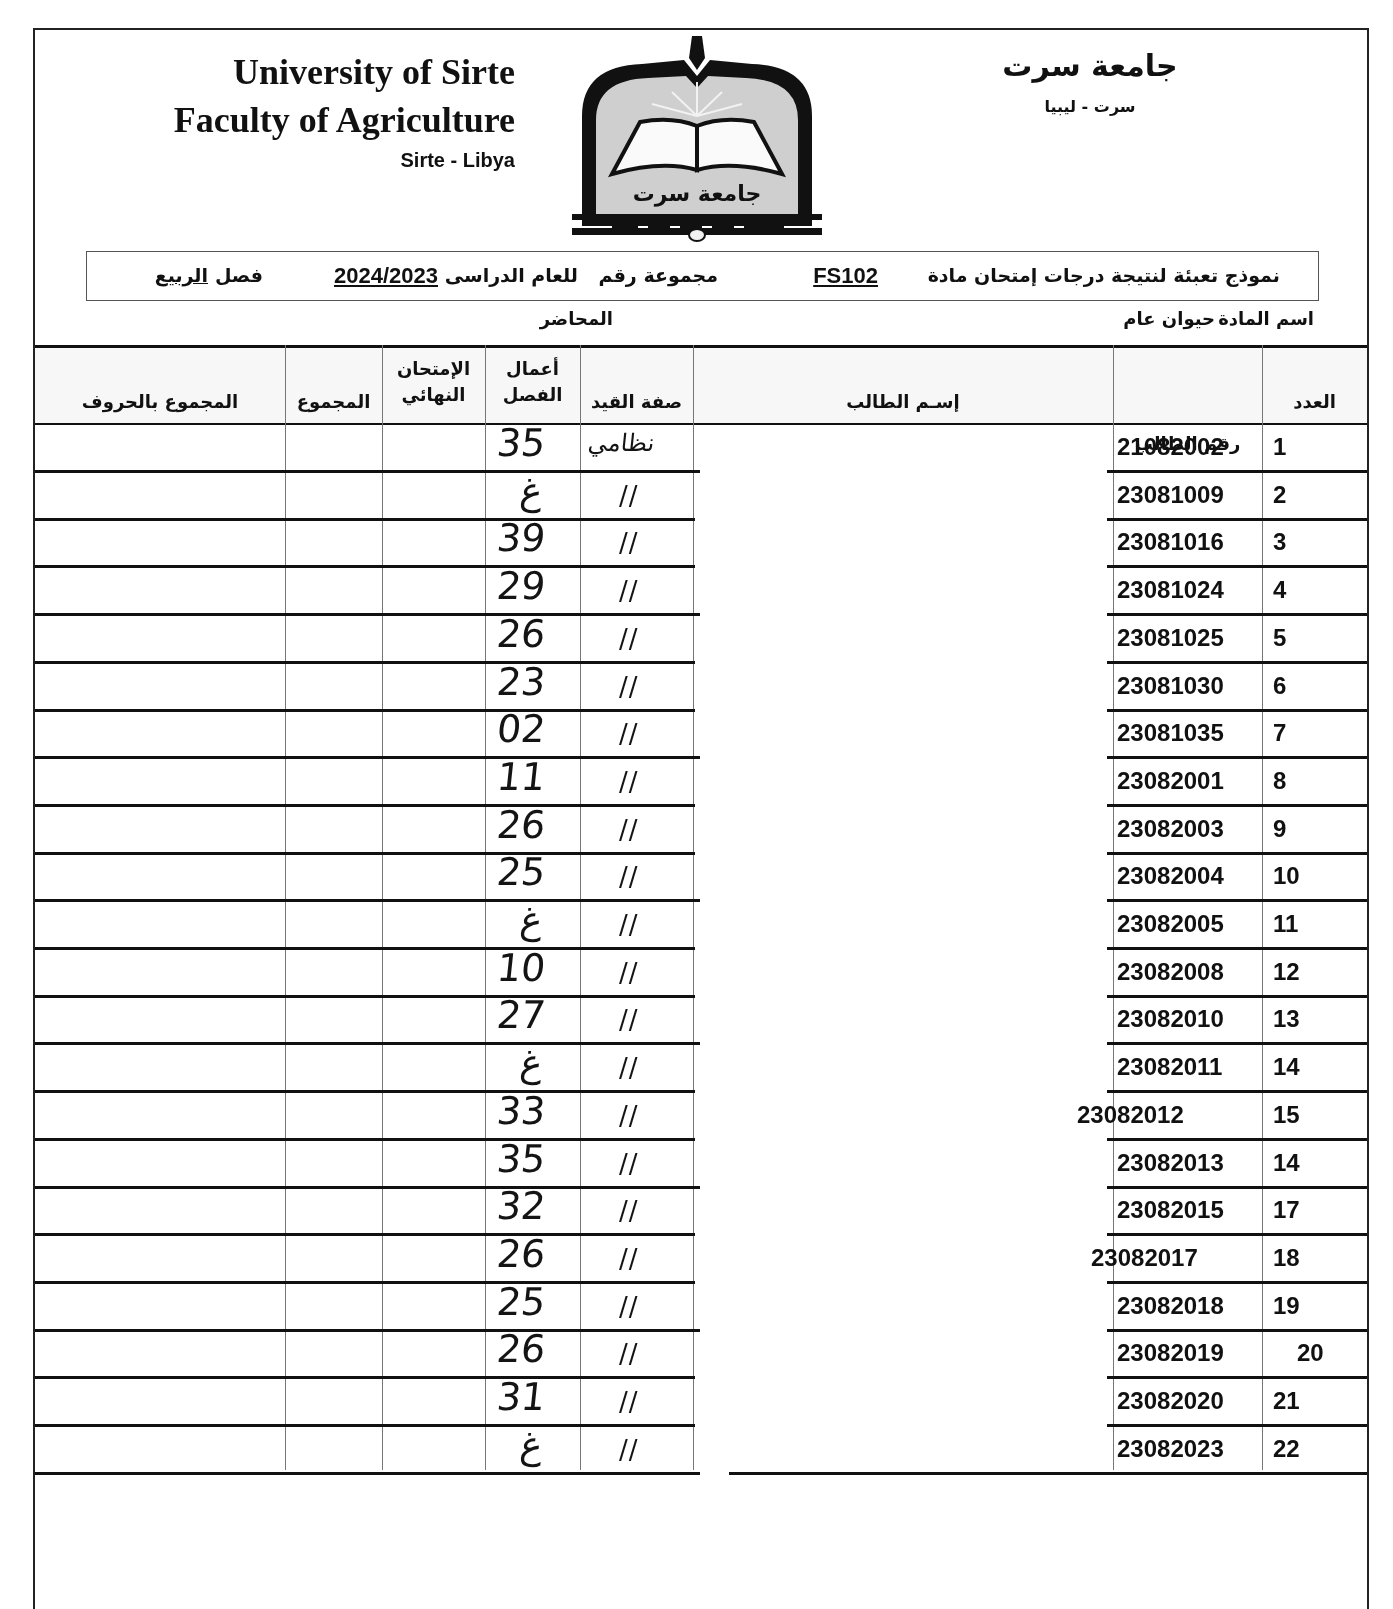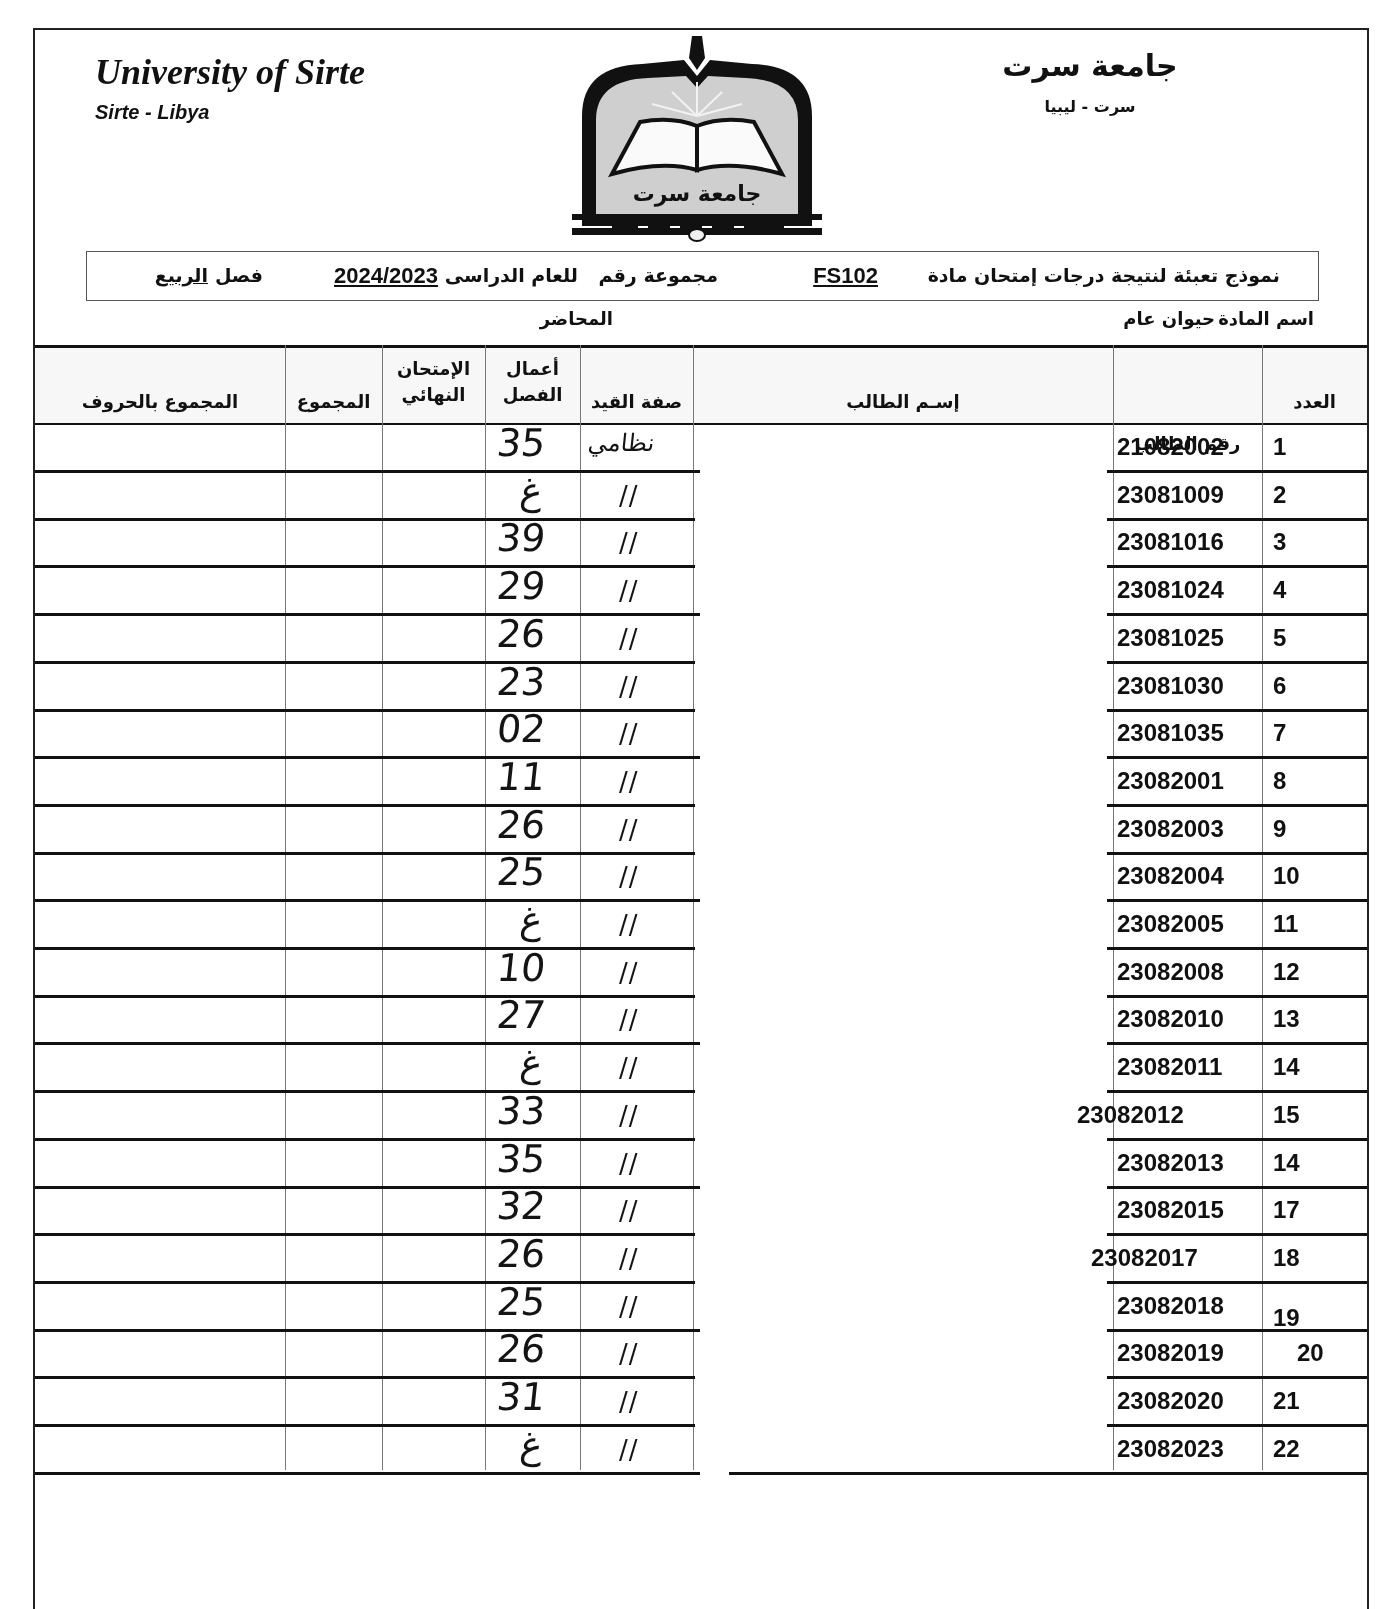--- a/index.html
+++ b/index.html
@@ -1,18 +1,18 @@
 <!DOCTYPE html>
 <html><head>
 <meta charset="utf-8">
 <style>
   html, body { margin: 0; padding: 0; background: #ffffff; }
   body { width: 1393px; height: 1609px; position: relative; overflow: hidden; font-family: "Liberation Sans", sans-serif; color: #111; }
   .page-frame { position: absolute; left: 33px; top: 28px; width: 1336px; height: 1600px; border: 2px solid #222; border-bottom: none; box-sizing: border-box; }
-  .en-head { position: absolute; left: 95px; top: 48px; width: 420px; text-align: left; font-style: italic; }
+  .en-head { position: absolute; left: 95px; top: 48px; width: 420px; text-align: right; }
   .en-uni { font-family: "Liberation Serif", serif; font-weight: bold; font-size: 36px; line-height: 48px; }
   .en-fac { font-family: "Liberation Serif", serif; font-weight: bold; font-size: 36px; line-height: 48px; }
   .en-loc { font-family: "Liberation Sans", sans-serif; font-weight: bold; font-size: 20px; line-height: 32px; }
   .ar-head { position: absolute; left: 990px; top: 42px; width: 200px; text-align: center; direction: rtl; font-family: "DejaVu Sans", sans-serif; font-weight: bold; }
   .ar-uni { font-size: 30px; line-height: 48px; }
   .ar-fac { font-size: 30px; line-height: 48px; }
   .ar-loc { font-size: 16px; line-height: 34px; }
   .logo { position: absolute; left: 572px; top: 36px; width: 250px; height: 206px; }
   .title-box { position: absolute; left: 86px; top: 251px; width: 1233px; height: 50px; border: 1.5px solid #555; box-sizing: border-box; }
   .title-line { position: absolute; top: 12px; font-family: "DejaVu Sans", sans-serif; font-weight: bold; font-size: 19px; white-space: nowrap; direction: rtl; }
@@ -29,20 +29,21 @@
   .hand { position: absolute; font-family: "DejaVu Sans", sans-serif; font-size: 38px; font-weight: normal; color: #141414; transform: skewX(-6deg); }
   .ditto { position: absolute; font-family: "DejaVu Sans", sans-serif; font-size: 26px; color: #141414; letter-spacing: 1px; }
 </style>
 </head>
 <body>
 
 <div class="page-frame"></div>
 
 <div class="en-head">
   <div class="en-uni">University of Sirte</div>
+  <div class="en-fac">Faculty of Agriculture</div>
   <div class="en-loc">Sirte - Libya</div>
 </div>
 
 <div class="logo">
   <svg width="250" height="206" viewBox="0 0 250 206">
 
     <path d="M120 0 L130 0 L133 22 L125 34 L117 22 Z" fill="#111"></path>
 
     <path d="M10 190 L10 80 Q10 30 70 28 L112 24 L125 40 L138 24 L180 28 Q240 30 240 80 L240 190 Z" fill="#111"></path>
 
@@ -328,21 +329,21 @@
         <span style="position:absolute;left:660px;top:6px;width:416px;height:36px;"></span>
         <span class="ditto" style="left:584px; top:8px;">//</span>
         <span class="hand" style="left:462px; top:-4px;">26</span>
         <span style="position:absolute;left:349px;top:6px;width:99px;height:36px;"></span>
         <span style="position:absolute;left:252px;top:6px;width:93px;height:36px;"></span>
         <span style="position:absolute;left:2px;top:6px;width:246px;height:36px;"></span>
         <div class="rline" style="left:0; width:660px; top:45px;"></div>
         <div class="rline" style="left:1072px; width:260px; top:45px;"></div>
       </div>
       <div class="row" style="top: 938.6px;">
-        <span class="cell-num" style="left:1238px; top:20px;">19</span>
+        <span class="cell-num" style="left:1238px; top:8px;">19</span>
         <span class="cell-id" style="left:1082px; top:8px;">23082018</span>
         <span style="position:absolute;left:660px;top:6px;width:416px;height:36px;"></span>
         <span class="ditto" style="left:584px; top:8px;">//</span>
         <span class="hand" style="left:462px; top:-4px;">25</span>
         <span style="position:absolute;left:349px;top:6px;width:99px;height:36px;"></span>
         <span style="position:absolute;left:252px;top:6px;width:93px;height:36px;"></span>
         <span style="position:absolute;left:2px;top:6px;width:246px;height:36px;"></span>
         <div class="rline" style="left:0; width:665px; top:45px;"></div>
         <div class="rline" style="left:1072px; width:260px; top:45px;"></div>
       </div>

